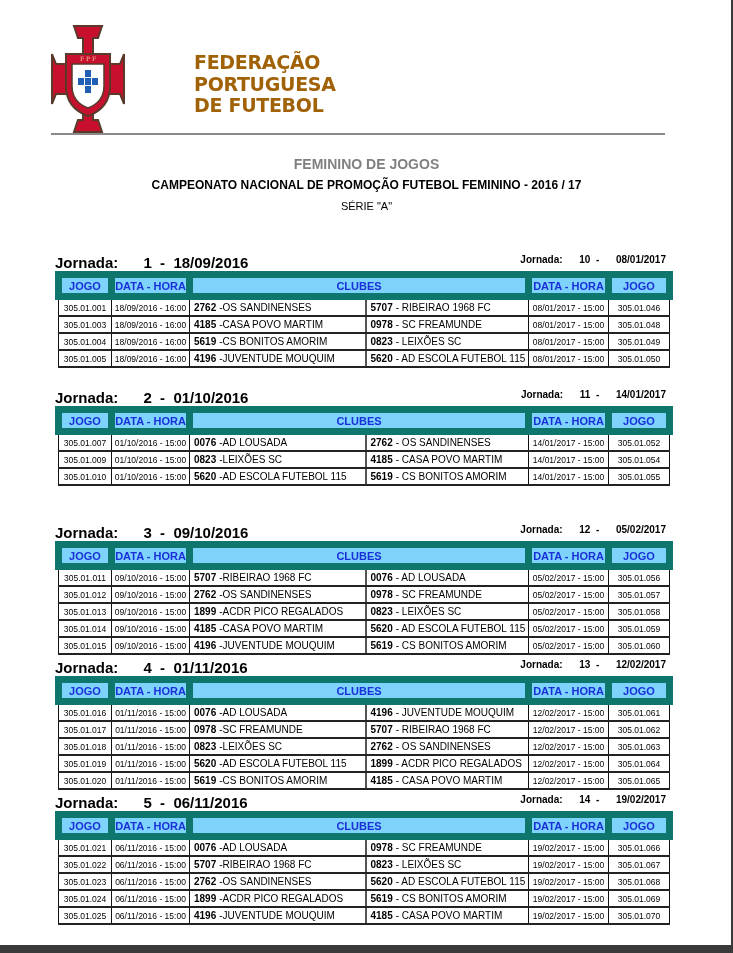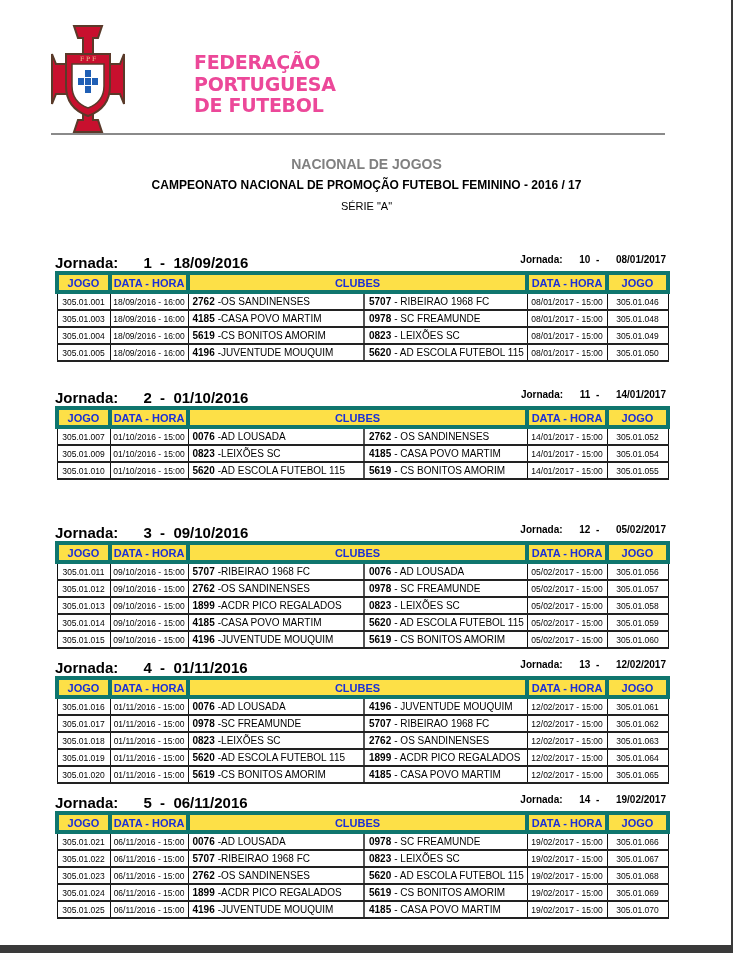--- a/index.html
+++ b/index.html
@@ -1,29 +1,29 @@
 <!DOCTYPE html>
 <html><head>
 <meta charset="utf-8">
 <style>
   html,body{margin:0;padding:0;}
   body{width:733px;height:953px;background:#ffffff;position:relative;overflow:hidden;font-family:"Liberation Sans",sans-serif;color:#000;}
   .edge-right{position:absolute;left:731px;top:0;width:2px;height:953px;background:#3a3a3a;}
   .edge-bottom{position:absolute;left:0;top:945px;width:733px;height:8px;background:#3a3a3a;}
   .logo{position:absolute;left:48px;top:14px;width:225px;height:112px;}
-  .logo-text{position:absolute;left:146px;top:38px;font-family:"DejaVu Sans",sans-serif;font-weight:bold;font-size:19px;line-height:21.5px;color:#ec4899;letter-spacing:-0.3px;}
+  .logo-text{position:absolute;left:146px;top:38px;font-family:"DejaVu Sans",sans-serif;font-weight:bold;font-size:19px;line-height:21.5px;color:#a16207;letter-spacing:-0.3px;}
   .header-rule{position:absolute;left:51px;top:133px;width:614px;height:2px;background:#8a8a8a;}
   .title1{position:absolute;left:0;top:156px;width:733px;text-align:center;font-weight:bold;font-size:14px;color:#808080;}
   .title2{position:absolute;left:0;top:178px;width:733px;text-align:center;font-weight:bold;font-size:12px;}
   .title3{position:absolute;left:0;top:200px;width:733px;text-align:center;font-size:11px;}
   .round{position:absolute;left:55px;width:611px;}
   .jl{position:absolute;left:0;top:0;font-weight:bold;font-size:15px;white-space:pre;}
   .jr{position:absolute;right:0;top:0;font-weight:bold;font-size:10px;white-space:pre;}
   table.tb{position:absolute;left:0;top:17px;width:611px;border-collapse:collapse;table-layout:fixed;}
-  table.tb th{background:#fde047;color:#1a2fd8;font-weight:bold;font-size:11px;height:15px;padding:0;border:4px solid #0f766e;}
+  table.tb th{background:#7dd3fc;color:#1a2fd8;font-weight:bold;font-size:11px;height:15px;padding:0;border:7px solid #0f766e;}
   table.tb td{font-size:8.5px;height:15px;padding:0 2px;border:1px solid #111;border-bottom:2px solid #222;white-space:nowrap;overflow:hidden;}
   table.tb td.club{font-size:10px;padding-left:4px;}
   table.tb td.club b{font-size:10px;margin-right:3px;}
   table.tb td.c{text-align:center;}
   table.tb td.club.l{border-right:2px solid #555;}
   table.tb td.club.r{border-left:none;}
 </style>
 </head>
 <body>
 
@@ -46,21 +46,21 @@
   </svg>
   <div class="logo-text">
     <div>FEDERAÇÃO</div>
     <div>PORTUGUESA</div>
     <div>DE FUTEBOL</div>
   </div>
 </div>
 
 <div class="header-rule"></div>
 
-<div class="title1">NACIONAL DE JOGOS</div>
+<div class="title1">FEMININO DE JOGOS</div>
 <div class="title2">CAMPEONATO NACIONAL DE PROMOÇÃO FUTEBOL FEMININO - 2016 / 17</div>
 <div class="title3">SÉRIE "A"</div>
 
 <div id="rounds">
     <div class="round" style="top: 254px;">
     <div class="jl"><span>Jornada:</span>      <span>1</span>  -  <span>18/09/2016</span></div>
     <div class="jr"><span>Jornada:</span>      <span>10</span>  -      <span>08/01/2017</span></div>
     <table class="tb">
       <colgroup>
           <col style="width:53px">

